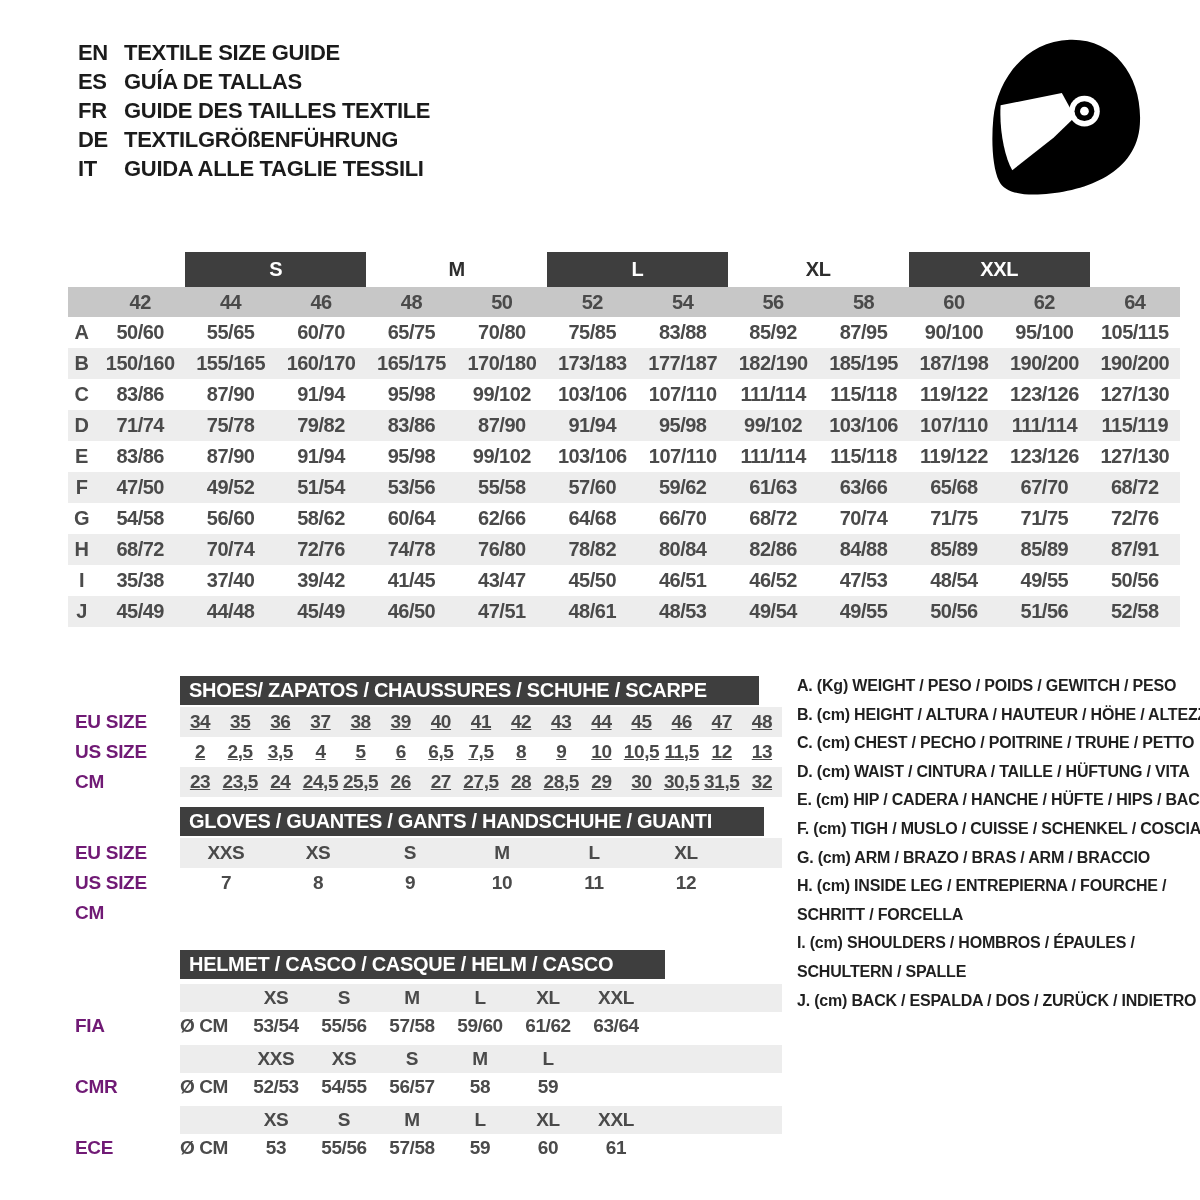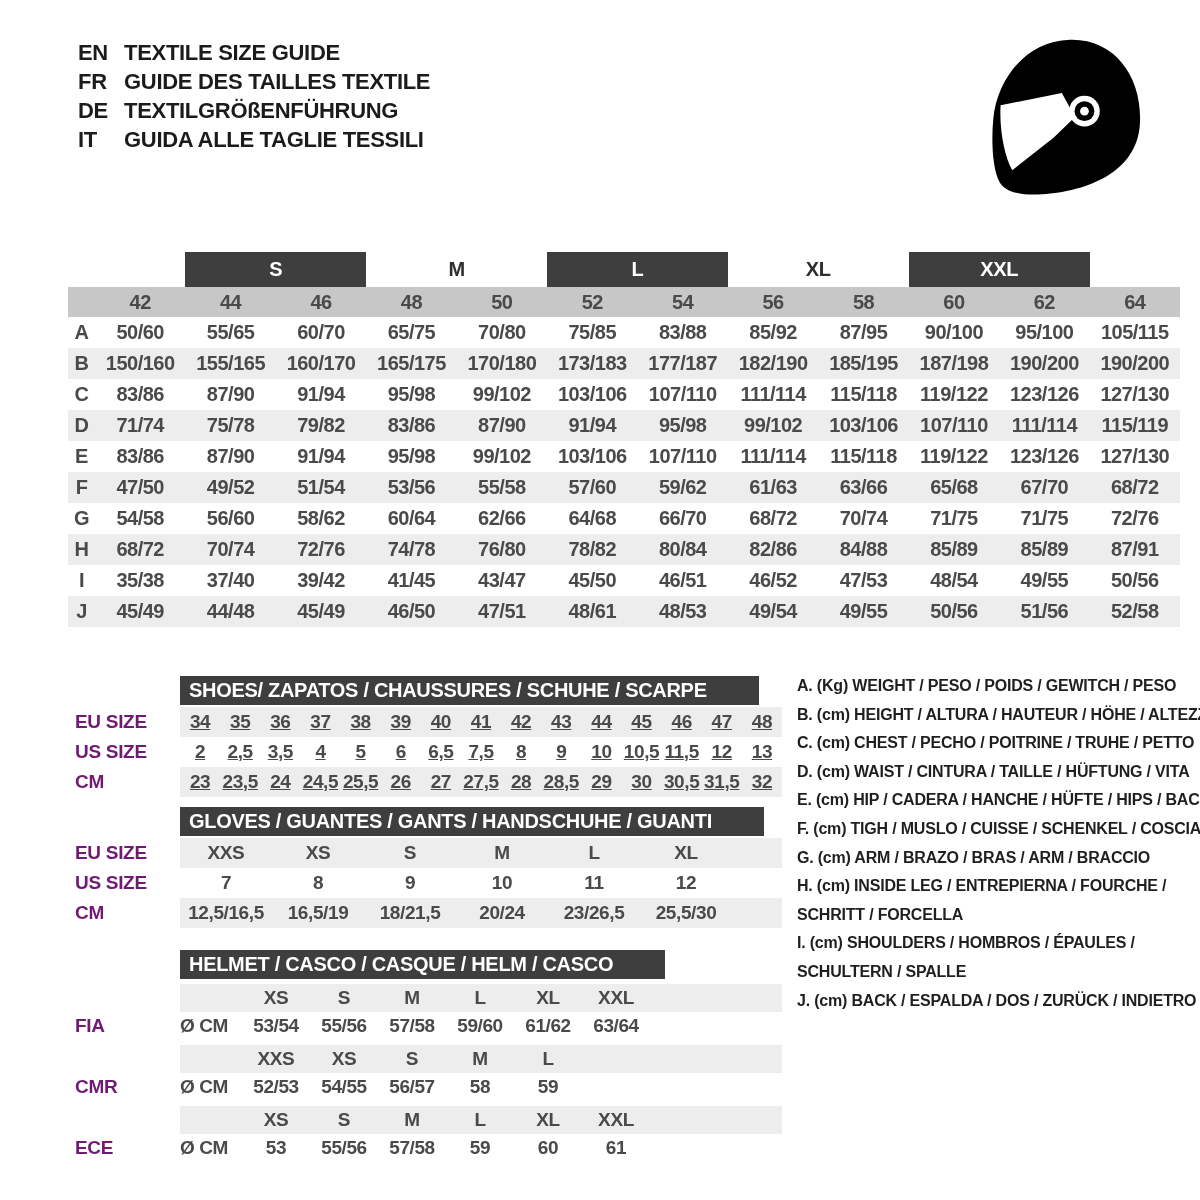--- a/index.html
+++ b/index.html
@@ -55,20 +55,24 @@
 <body>
 
 <div class="page">
 
   <div class="langs">
       <div class="lang-row">
         <span class="lang-code">EN</span>
         <span class="lang-title">TEXTILE SIZE GUIDE</span>
       </div>
       <div class="lang-row">
+        <span class="lang-code">ES</span>
+        <span class="lang-title">GUÍA DE TALLAS</span>
+      </div>
+      <div class="lang-row">
         <span class="lang-code">FR</span>
         <span class="lang-title">GUIDE DES TAILLES TEXTILE</span>
       </div>
       <div class="lang-row">
         <span class="lang-code">DE</span>
         <span class="lang-title">TEXTILGRÖßENFÜHRUNG</span>
       </div>
       <div class="lang-row">
         <span class="lang-code">IT</span>
         <span class="lang-title">GUIDA ALLE TAGLIE TESSILI</span>
@@ -352,29 +356,20 @@
             <div class="cell">8</div>
             <div class="cell">9</div>
             <div class="cell">10</div>
             <div class="cell">11</div>
             <div class="cell">12</div>
             <div class="cell filler"></div>
           </div>
         </div>
         <div class="srow">
           <div class="slabel">CM</div>
-          <div class="svals gloves-grid striped">
-            <div class="cell">12,5/16,5</div>
-            <div class="cell">16,5/19</div>
-            <div class="cell">18/21,5</div>
-            <div class="cell">20/24</div>
-            <div class="cell">23/26,5</div>
-            <div class="cell">25,5/30</div>
-            <div class="cell filler"></div>
-          </div>
         </div>
       </div>
   </div>
 
   <div class="sec sec-helmet">
     <div class="secbar">
       <span>HELMET / CASCO / CASQUE / HELM / CASCO</span>
     </div>
     <div>
         <div class="srow hsizes">

